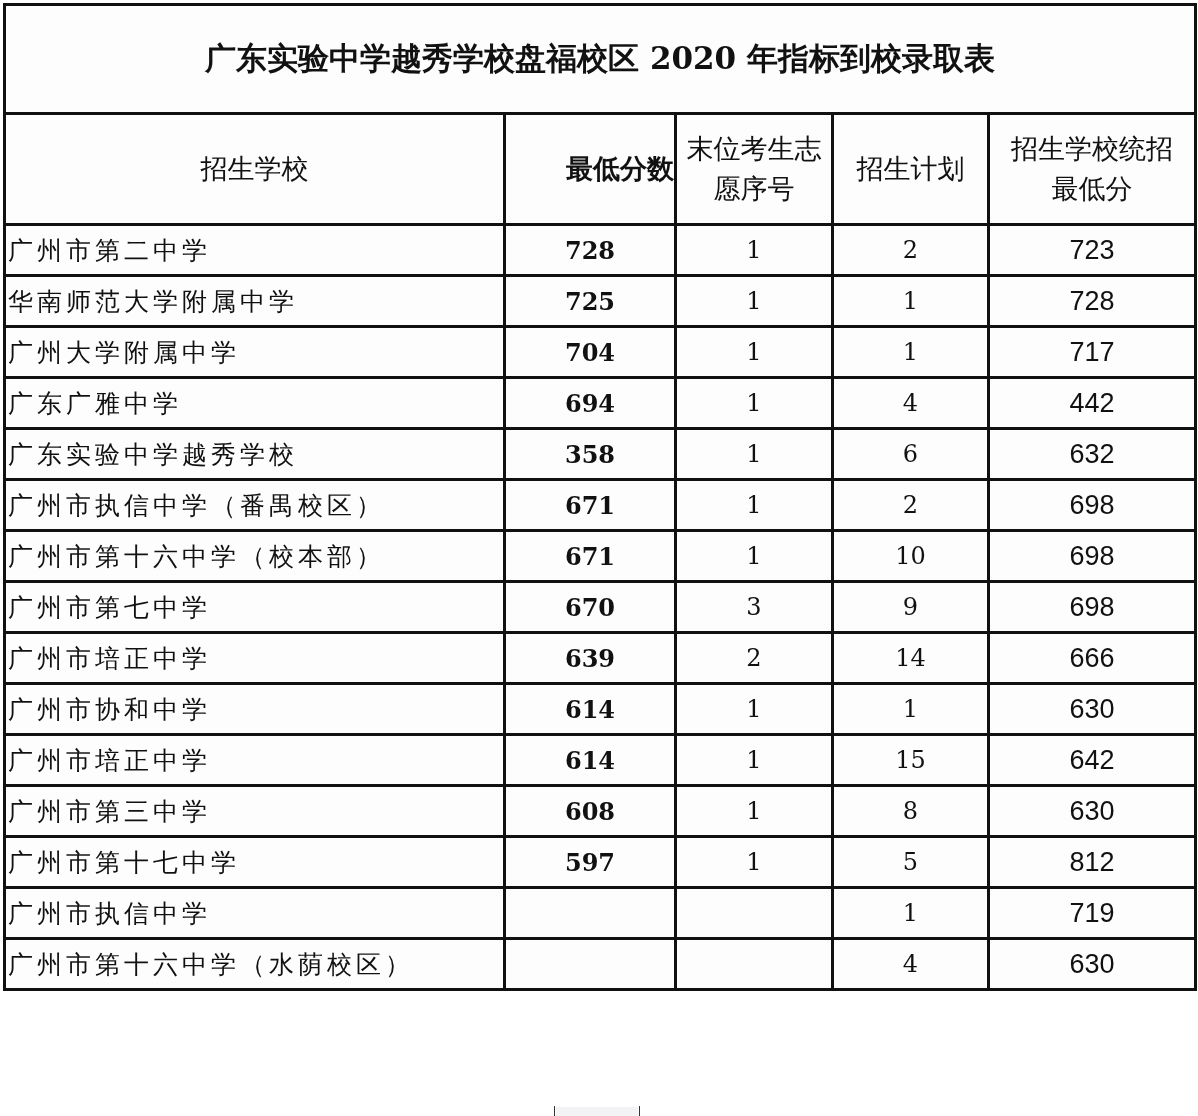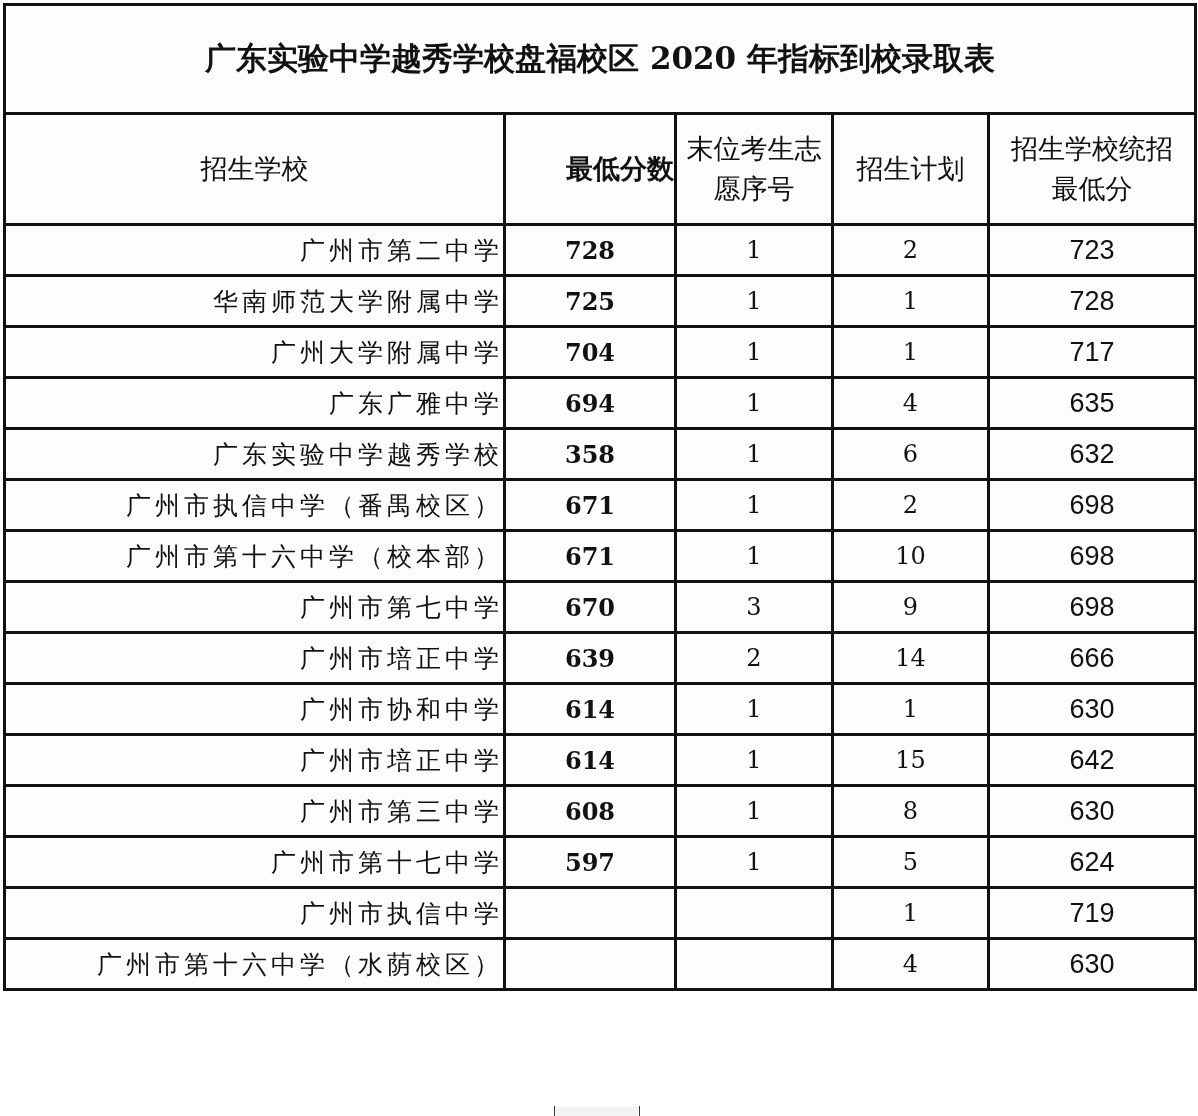--- a/index.html
+++ b/index.html
@@ -52,21 +52,21 @@
     font-weight: bold;
     text-align: right;
   }
   .hdr .line { display: block; }
   .row td {
     height: 48px;
     vertical-align: middle;
     font-size: 25px;
   }
   .school {
-    text-align: right;
+    text-align: left;
     padding-left: 2px !important;
     letter-spacing: 4px;
     margin-left: 47px;
   }
   .min-score {
     text-align: center;
     font-family: "DejaVu Serif", serif;
     font-weight: bold;
     font-size: 24px !important;
   }
@@ -151,21 +151,21 @@
       <td class="min-score">704</td>
       <td class="num">1</td>
       <td class="num">1</td>
       <td class="num narrow">717</td>
     </tr>
     <tr class="row">
       <td class="school">广东广雅中学</td>
       <td class="min-score">694</td>
       <td class="num">1</td>
       <td class="num">4</td>
-      <td class="num narrow">635</td>
+      <td class="num narrow">442</td>
     </tr>
     <tr class="row">
       <td class="school">广东实验中学越秀学校</td>
       <td class="min-score">358</td>
       <td class="num">1</td>
       <td class="num">6</td>
       <td class="num narrow">632</td>
     </tr>
     <tr class="row">
       <td class="school">广州市执信中学（番禺校区）</td>
@@ -214,21 +214,21 @@
       <td class="min-score">608</td>
       <td class="num">1</td>
       <td class="num">8</td>
       <td class="num narrow">630</td>
     </tr>
     <tr class="row">
       <td class="school">广州市第十七中学</td>
       <td class="min-score">597</td>
       <td class="num">1</td>
       <td class="num">5</td>
-      <td class="num narrow">624</td>
+      <td class="num narrow">812</td>
     </tr>
     <tr class="row">
       <td class="school">广州市执信中学</td>
       <td class="min-score"></td>
       <td class="num"></td>
       <td class="num">1</td>
       <td class="num narrow">719</td>
     </tr>
     <tr class="row">
       <td class="school">广州市第十六中学（水荫校区）</td>

